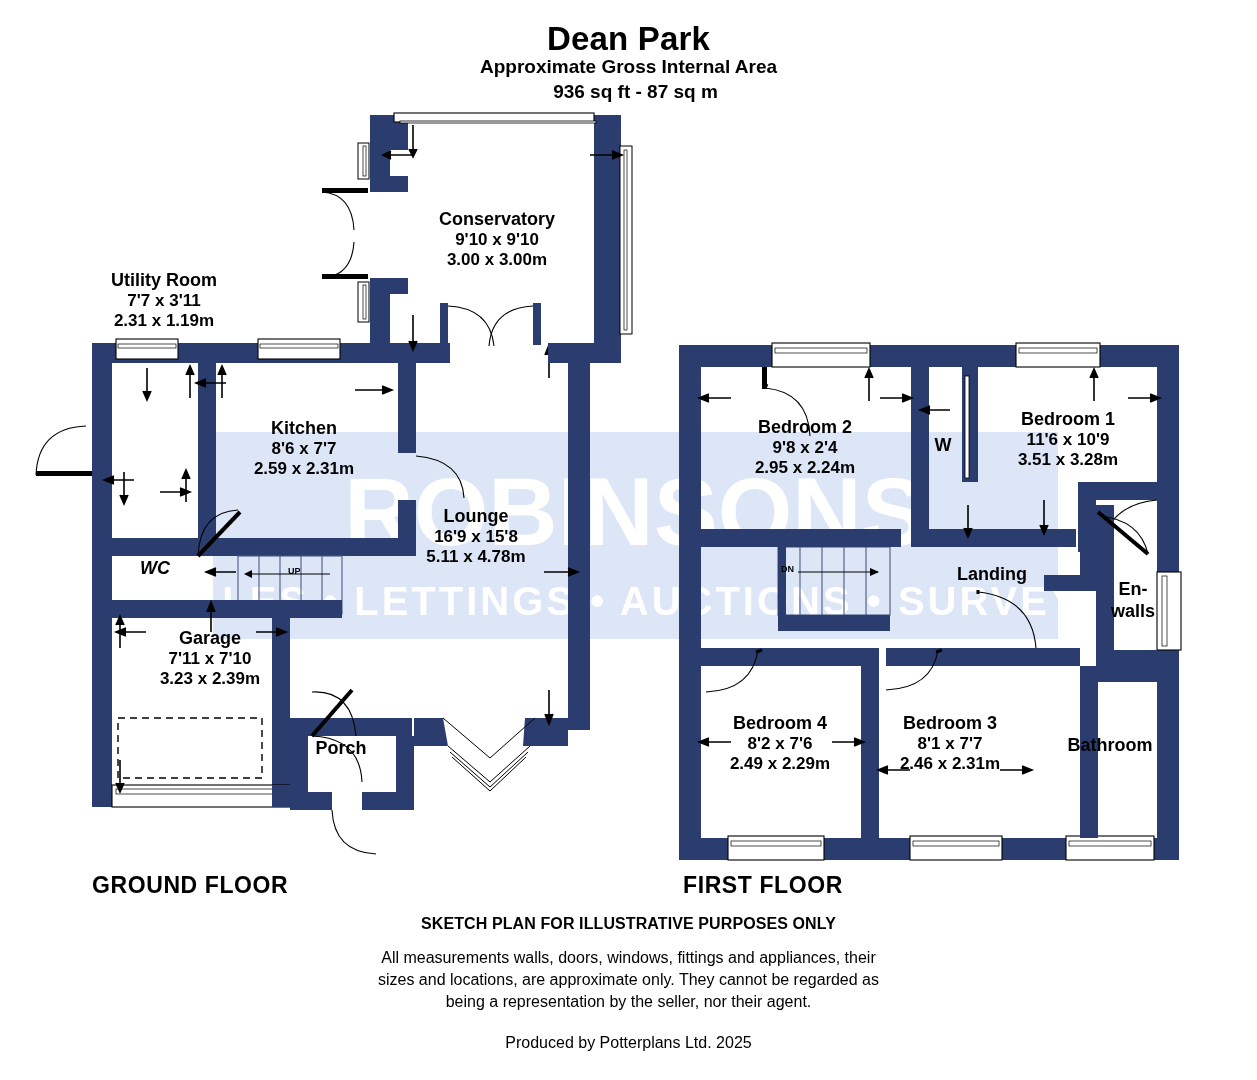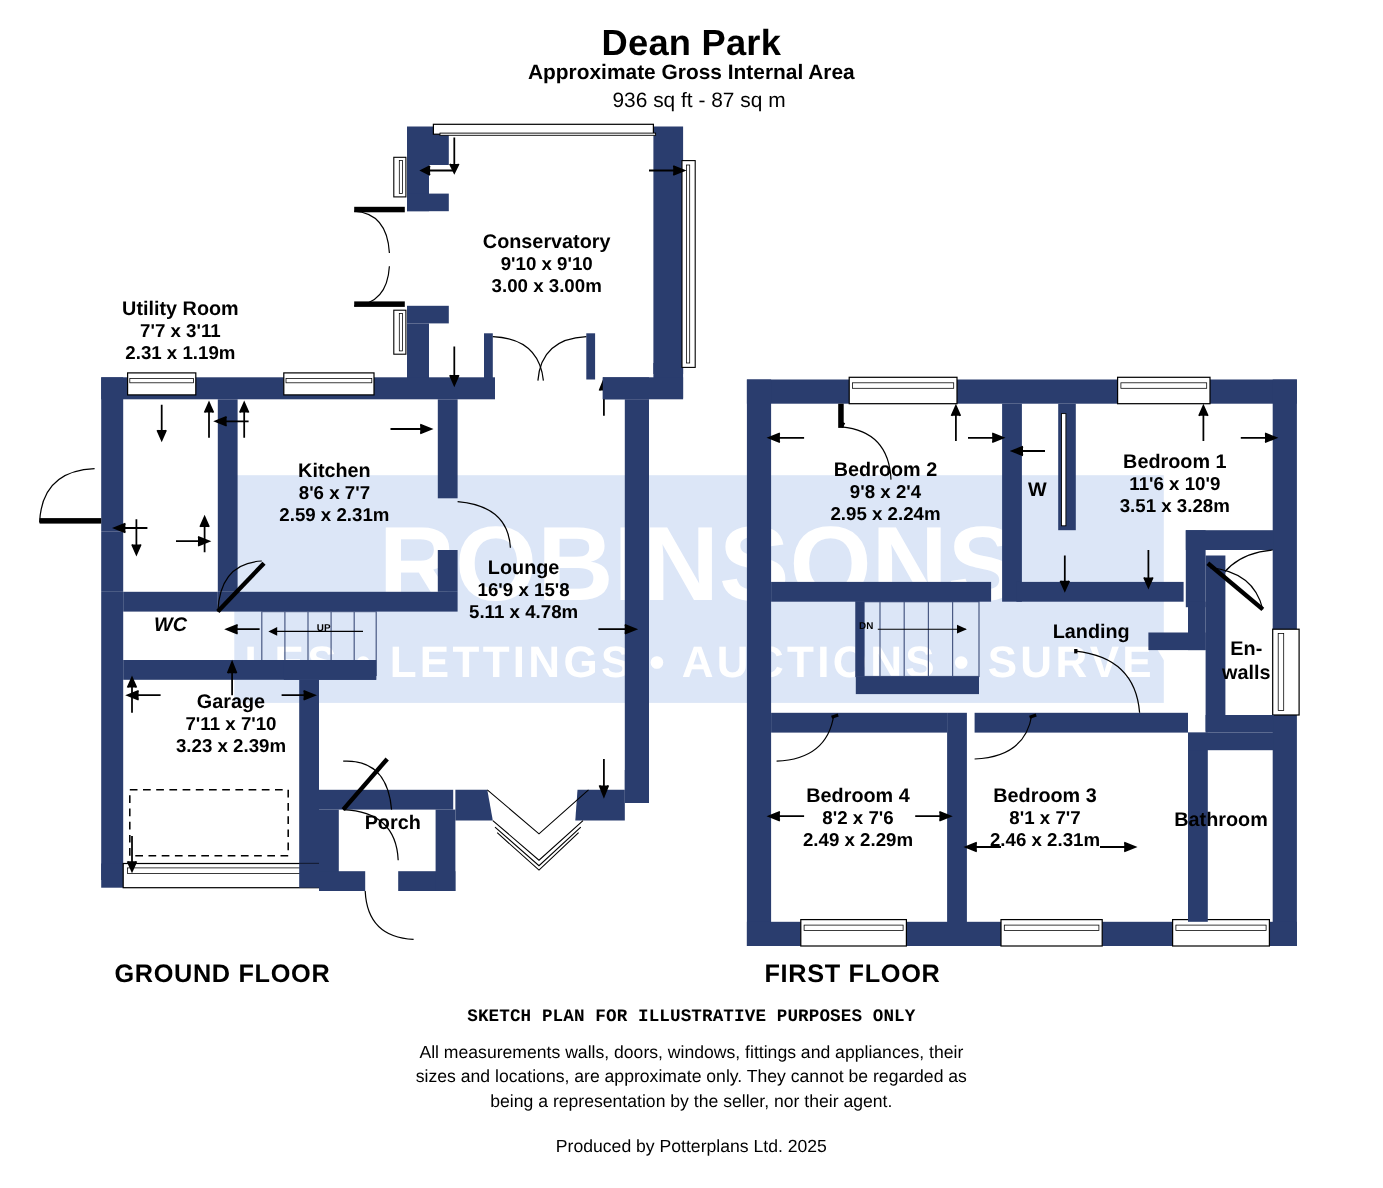--- a/index.html
+++ b/index.html
@@ -1,27 +1,27 @@
 <!DOCTYPE html>
 <html><head>
 <meta charset="utf-8">
 <style>
   html,body{margin:0;padding:0;background:#ffffff;}
   body{width:1257px;height:1080px;position:relative;overflow:hidden;
        font-family:"Liberation Sans",sans-serif;color:#000;}
   .hdr{position:absolute;left:0;right:0;text-align:center;}
   #title{top:20px;font-size:33px;font-weight:bold;letter-spacing:.2px;}
   #sub1{top:56px;font-size:19px;font-weight:bold;}
-  #sub2{top:81px;font-size:19px;font-weight:normal;padding-left:14px;}
+  #sub2{top:81px;font-size:19px;font-weight:bold;padding-left:14px;}
   #plan{position:absolute;left:0;top:0;width:1257px;height:1080px;}
-  .flabel{position:absolute;font-size:23px;font-weight:bold;letter-spacing:.6px;margin-left:12px;}
+  .flabel{position:absolute;font-size:23px;font-weight:bold;letter-spacing:.6px;}
   #gf-label{left:92px;top:872px;}
   #ff-label{left:683px;top:872px;}
   .foot{position:absolute;left:0;right:0;text-align:center;}
-  #f-sketch{top:915px;font-size:16px;font-weight:bold;letter-spacing:.1px;font-family:Liberation Mono, monospace;}
+  #f-sketch{top:915px;font-size:16px;font-weight:bold;letter-spacing:.1px;}
   #f-l1{top:949px;font-size:16px;}
   #f-l2{top:971px;font-size:16px;}
   #f-l3{top:993px;font-size:16px;}
   #f-prod{top:1034px;font-size:16px;}
   .rm{position:absolute;text-align:center;font-weight:bold;line-height:1.16;
       white-space:nowrap;}
   .rm .n{font-size:18px;}
   .rm .d{font-size:17px;}
   .rm.sm .n{font-size:17px;}
   .tiny{position:absolute;font-size:9px;font-weight:bold;text-align:center;}
@@ -308,21 +308,21 @@
 <div class="rm" style="left:146px;top:628px;width:128px;">
   <div class="n">Garage</div>
   <div class="d">7'11 x 7'10</div>
   <div class="d">3.23 x 2.39m</div>
 </div>
 
 <div class="rm" style="left:120px;top:558px;width:70px;font-style:italic;">
   <div class="n">WC</div>
 </div>
 
-<div class="rm" style="left:312px;top:738px;width:90px;">
+<div class="rm" style="left:296px;top:738px;width:90px;">
   <div class="n">Porch</div>
 </div>
 
 <div class="tiny" style="left:288px;top:566px;">UP</div>
 
 <div class="rm" style="left:993px;top:409px;width:150px;">
   <div class="n">Bedroom 1</div>
   <div class="d">11'6 x 10'9</div>
   <div class="d">3.51 x 3.28m</div>
 </div>

